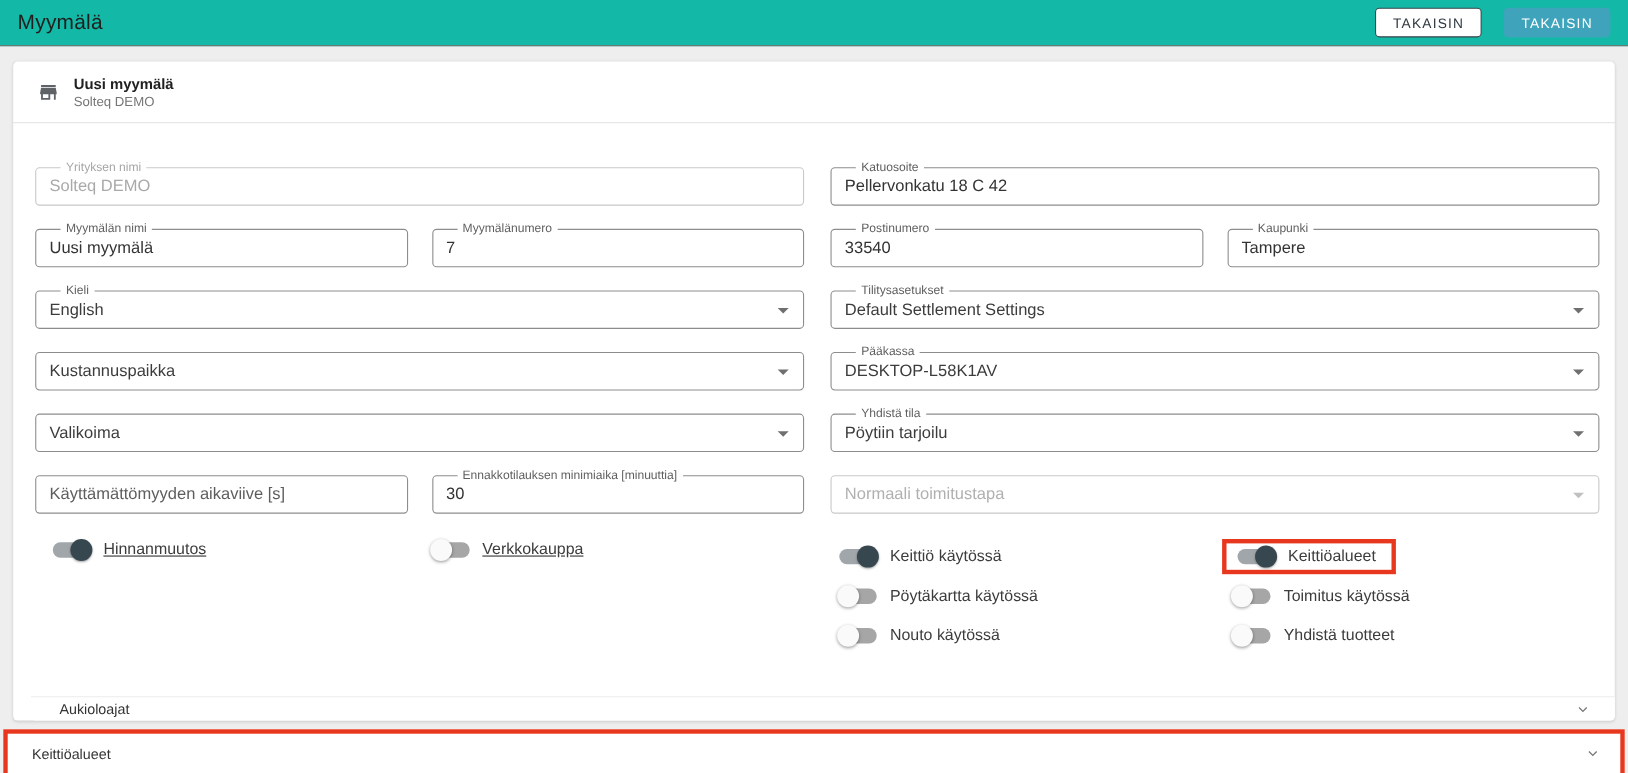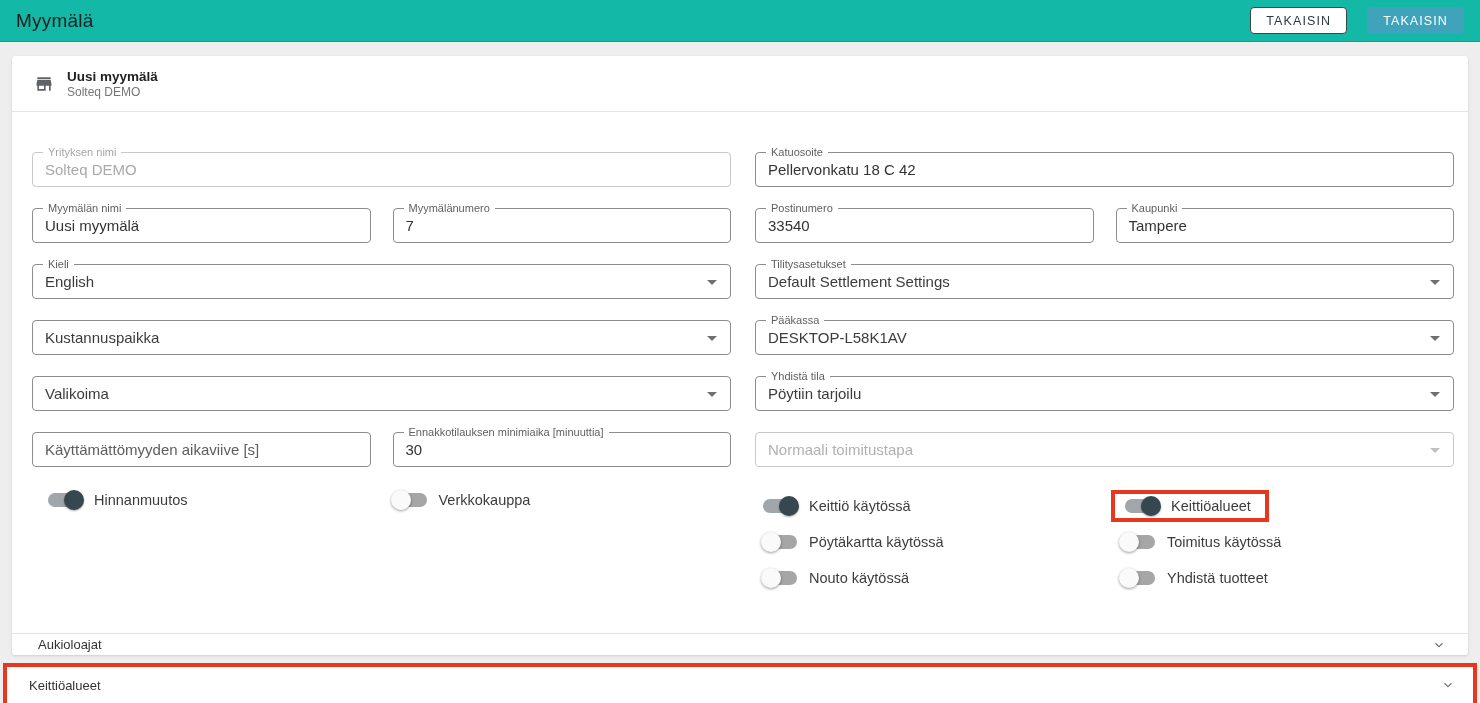--- a/index.html
+++ b/index.html
@@ -57,21 +57,21 @@
     padding:40px 14px 0 20px;height:510px;
   }
   .row{display:grid;grid-template-columns:1fr;column-gap:22px;margin-bottom:21px;}
   .row.split{grid-template-columns:1fr 1fr;}
   .field{
     position:relative;height:35px;border:1px solid var(--border);
     border-radius:4px;background:#fff;
   }
   .field.disabled{border-color:var(--border-disabled);}
   .flabel{
-    position:absolute;top:-8px;left:10px;background:#fff;padding:0 5px;
+    position:absolute;top:-8px;left:22px;background:#fff;padding:0 5px;
     font-size:11px;color:var(--label);white-space:nowrap;line-height:14px;
   }
   .field.disabled .flabel{color:#a6a6a6;}
   .finput{
     width:100%;height:100%;border:none;outline:none;background:transparent;
     font-family:"Liberation Sans","DejaVu Sans",sans-serif;
     font-size:15px;color:var(--text);padding:0 12px;
   }
   .finput:disabled{color:#a9a9a9;}
   .finput::placeholder{color:#5d5d5d;opacity:1;}
@@ -93,36 +93,36 @@
     background:#a6a6a6;flex:none;cursor:pointer;
   }
   .switch .thumb{
     position:absolute;top:-3px;left:-2px;width:20px;height:20px;border-radius:50%;
     background:#fafafa;box-shadow:0 1px 3px rgba(0,0,0,.4);
   }
   .switch.on{background:var(--track);}
   .switch.on .thumb{left:auto;right:-2px;background:var(--toggle-on);box-shadow:0 1px 2px rgba(0,0,0,.35);}
   .tlabel{margin-left:12px;font-size:14.5px;color:#3c3c3c;white-space:nowrap;}
   .toggles-left{
-    display:grid;grid-template-columns:1fr 1fr;column-gap:22px;margin-top:23px;
+    display:grid;grid-template-columns:1fr 1fr;column-gap:22px;margin-top:23px;text-decoration:underline;
   }
   .toggles-left .toggle-row:first-child{margin-left:16px;}
   .toggles-right{
     display:grid;grid-template-columns:358px 1fr;row-gap:16px;
     margin-top:29px;padding-left:8px;
   }
   .red-box{
     display:inline-flex;align-items:center;border:4px solid var(--red);
     padding:4px 14px 4px 10px;margin:-8px 0 -8px -10px;background:#fff;
   }
   
   .accordion{
     display:flex;align-items:center;justify-content:space-between;
     height:22px;padding:0 22px 0 26px;font-size:13px;color:#333;
-    border-top:1px solid var(--divider);cursor:pointer;background:#fff;
+    border-top:1px solid var(--divider);cursor:pointer;background:#fff;margin-left:16px;
   }
   .card .accordion{margin-top:auto;border-radius:0 0 4px 4px;}
   .panel-red{
     margin:8px -9px 0;border:4px solid var(--red);border-top:4px solid var(--red);
     height:44px;padding:0 18px 0 22px;
   }
   .chev svg{display:block;}
 </style>
 </head>
 <body>

